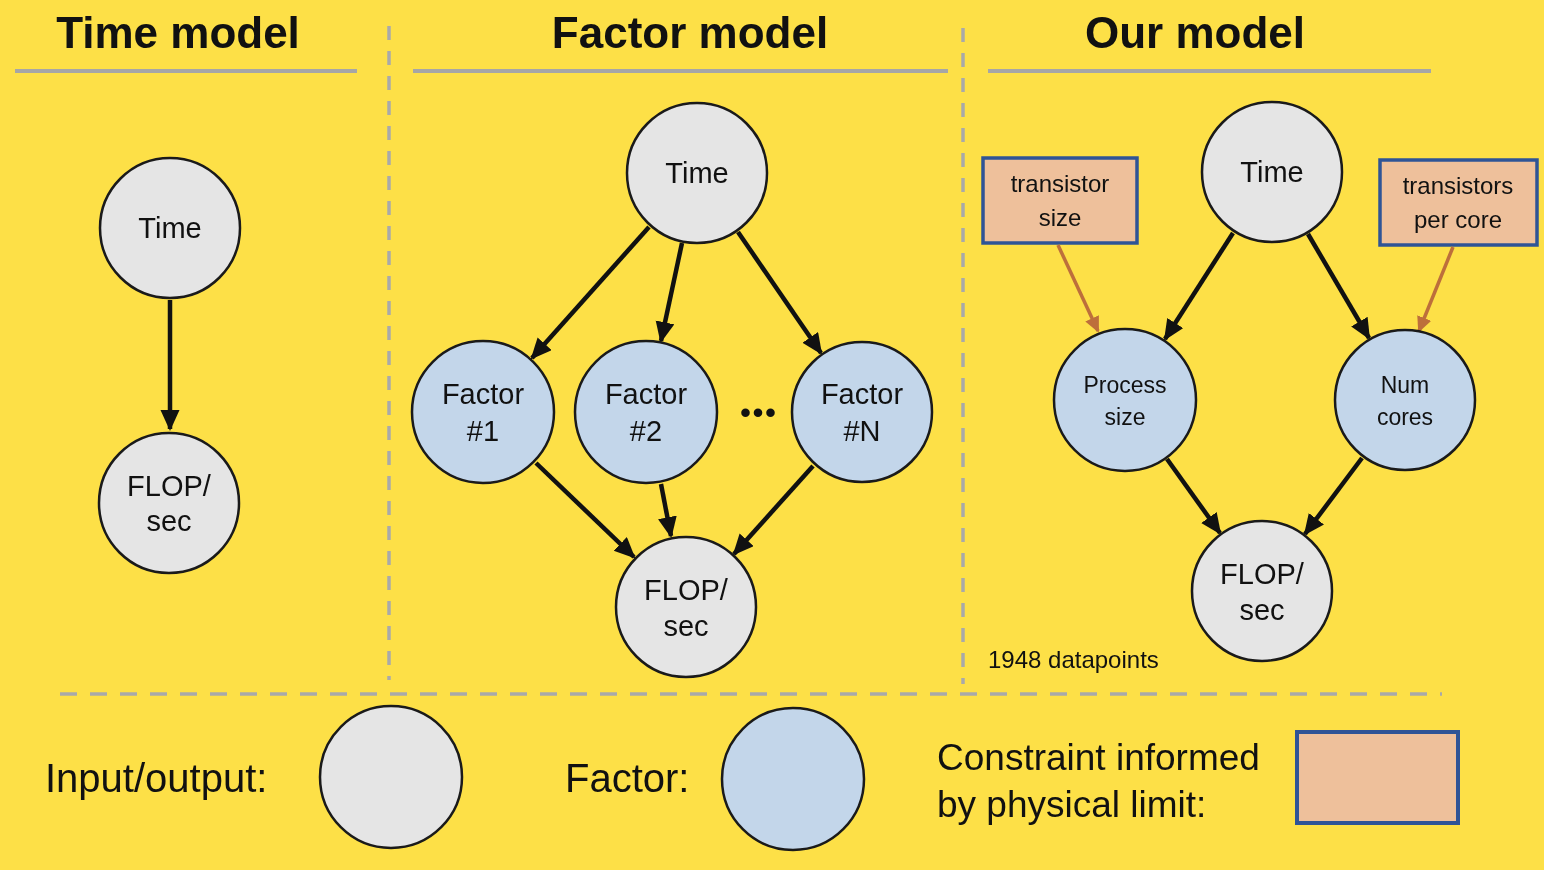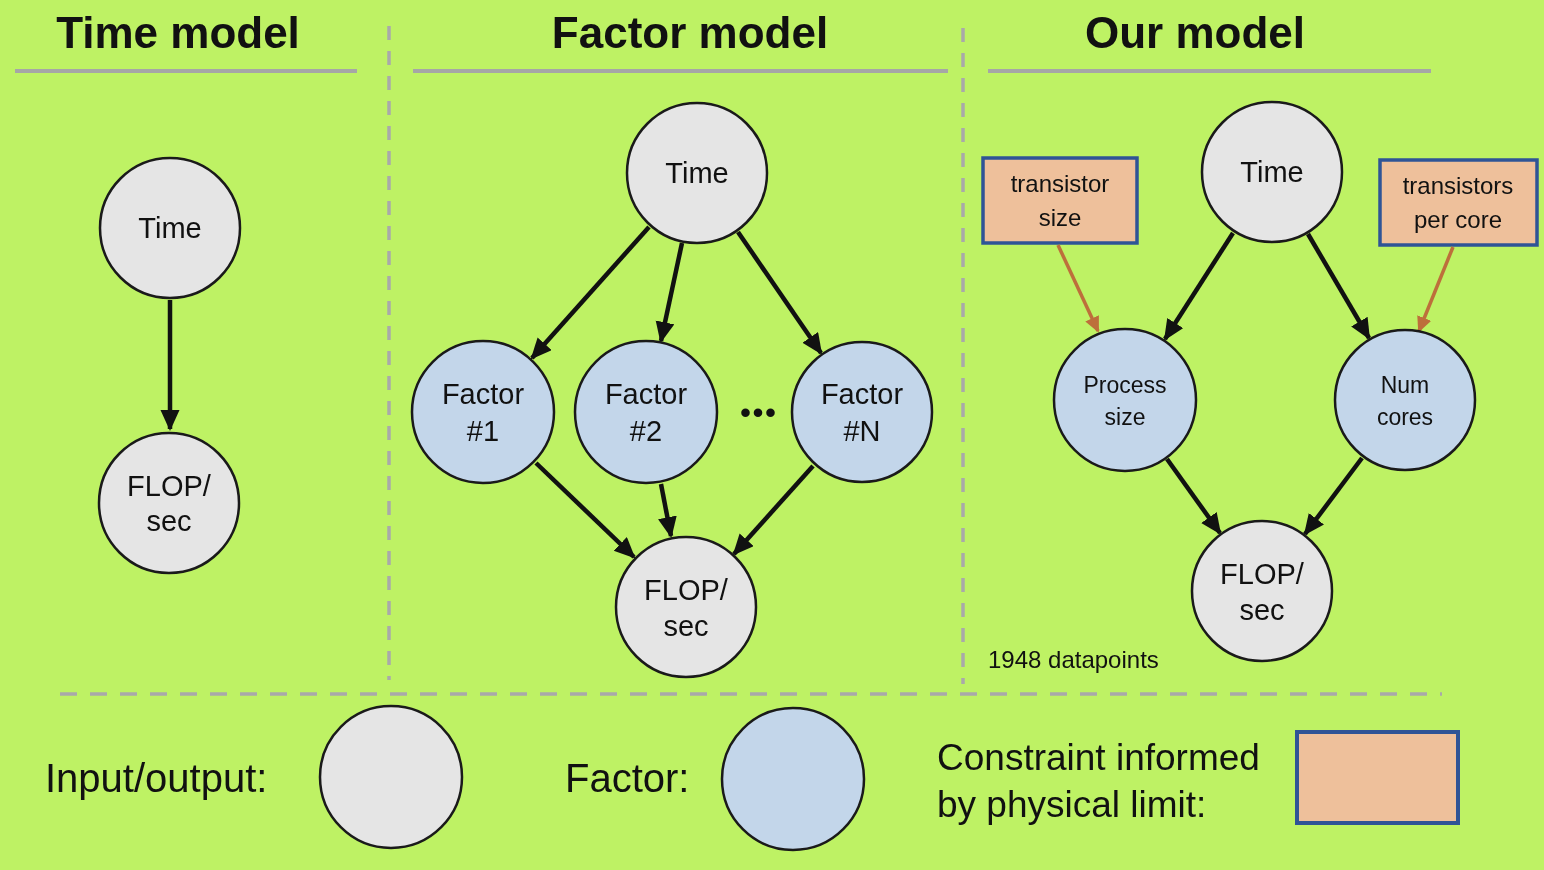--- a/index.html
+++ b/index.html
@@ -1,16 +1,16 @@
 <!DOCTYPE html>
 <html><head>
 <meta charset="utf-8">
 <style>
   html, body { margin: 0; padding: 0; background: #ffffff; }
-  .stage { width: 1544px; height: 870px; position: relative; background: #bef264; overflow: hidden; }
+  .stage { width: 1544px; height: 870px; position: relative; background: #fde047; overflow: hidden; }
   svg { display: block; }
   text {
     font-family: "Liberation Sans", sans-serif;
     fill: #111111;
   }
   .panel-title { font-size: 44px; font-weight: 700; }
   .node-label  { font-size: 29px; }
   .small-node-label { font-size: 23px; }
   .box-label   { font-size: 24px; }
   .caption     { font-size: 24px; }

